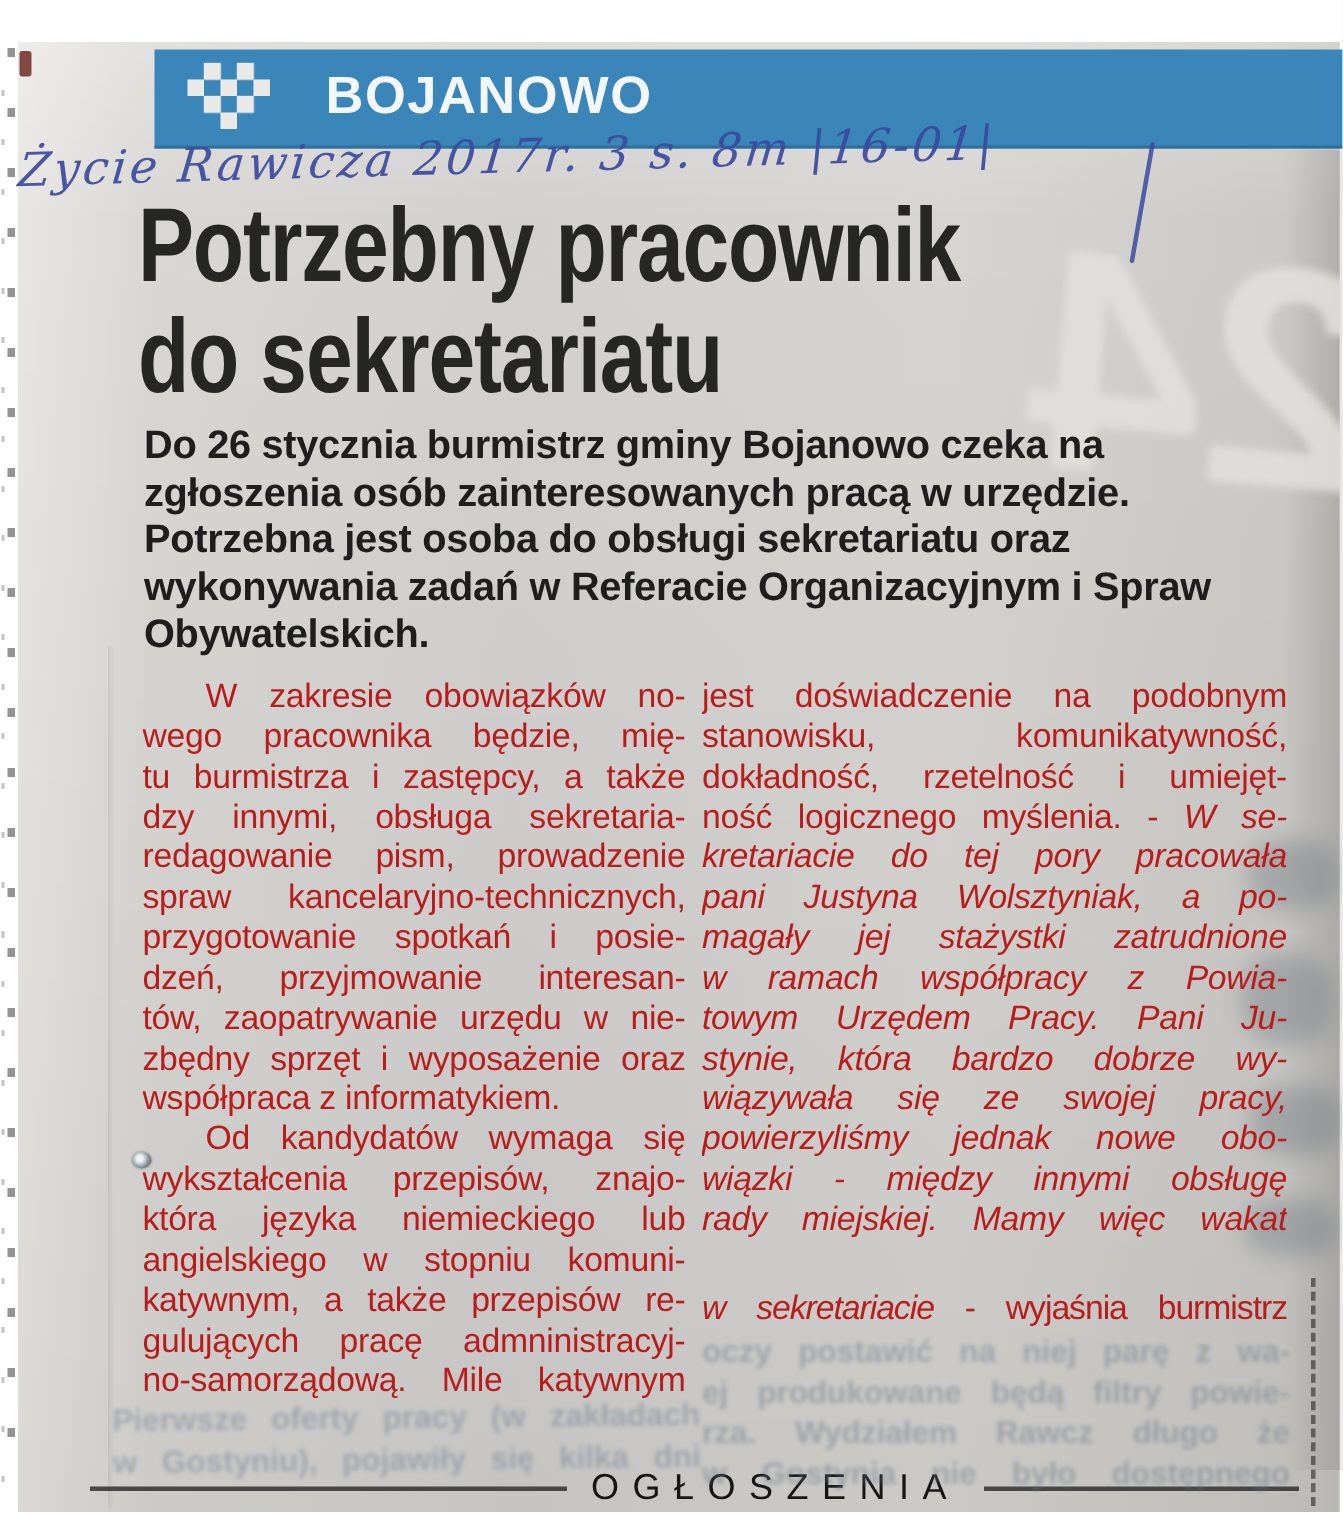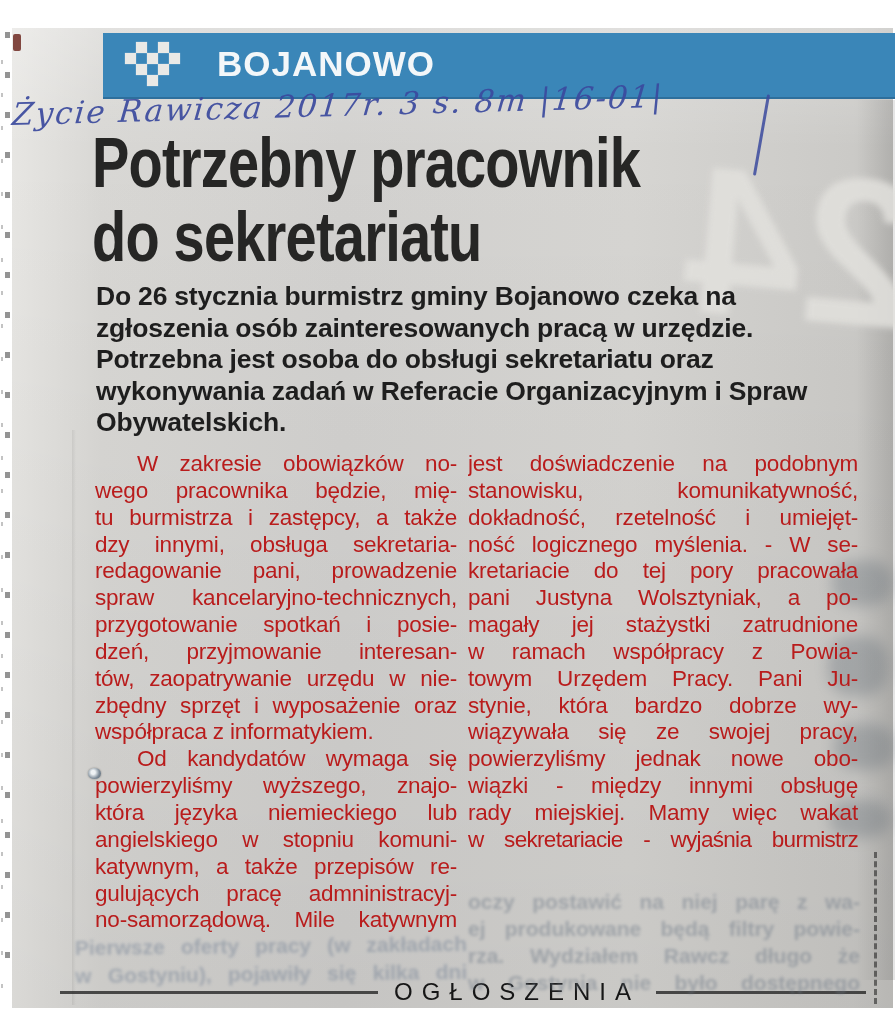--- a/index.html
+++ b/index.html
@@ -54,22 +54,22 @@
   .lead{position:absolute;left:96px;top:281px;width:778px;font-size:26.5px;line-height:31.6px;
          font-weight:bold;color:#1e1e1e;letter-spacing:-.2px;}
   .lead .bline{text-align:left;text-align-last:left;height:31.6px;}
   
   .col{position:absolute;top:451px;font-size:22.5px;line-height:26.85px;color:#b91c1c;letter-spacing:-.2px;}
   .col-left{left:95px;width:362px;}
   .col-right{left:468px;width:390px;}
   .bline{text-align:justify;text-align-last:justify;height:26.85px;overflow:hidden;}
   .bline.ind{text-indent:42px;}
   .bline.nj{text-align:right;text-align-last:left;}
-  .bline.tight{letter-spacing:-.7px;word-spacing:-1px;}
-  .it{}
+  .bline.tight{letter-spacing:-.7px;word-spacing:-1px;margin-top:32px;}
+  .it{font-style:italic;}
   .jm{float:right;font-weight:bold;letter-spacing:0;}
   
   .ghost-24{position:absolute;left:686px;top:148px;font-size:210px;line-height:200px;font-weight:bold;
          color:#e2e1dd;transform:scaleX(-1) rotate(-5deg);filter:blur(3px);opacity:.85;z-index:0;}
   .ghost{position:absolute;filter:blur(1.4px);color:#5f7089;font-weight:bold;z-index:1;}
   .ghost .bline{text-align:justify;text-align-last:justify;}
   .ghost-bl{left:75px;top:932px;width:392px;font-size:21px;line-height:28px;opacity:.38;transform:rotate(-.6deg);}
   .ghost-bl .bline{height:28px;}
   .ghost-br{left:468px;top:888px;width:392px;font-size:21px;line-height:27px;opacity:.45;color:#6d7886;}
   .ghost-br .bline{height:27px;}
@@ -132,29 +132,29 @@
       <div class="bline"><span>Potrzebna jest osoba do obsługi sekretariatu oraz</span></div>
       <div class="bline"><span>wykonywania zadań w Referacie Organizacyjnym i Spraw</span></div>
       <div class="bline"><span>Obywatelskich.</span></div>
     </div>
 
   <div class="col col-left">
       <div class="bline ind"><span>W zakresie obowiązków no-</span></div>
       <div class="bline"><span>wego pracownika będzie, mię-</span></div>
       <div class="bline"><span>tu burmistrza i zastępcy, a także</span></div>
       <div class="bline"><span>dzy innymi, obsługa sekretaria-</span></div>
-      <div class="bline"><span>redagowanie pani, prowadzenie</span></div>
+      <div class="bline"><span>redagowanie pism, prowadzenie</span></div>
       <div class="bline"><span>spraw kancelaryjno-technicznych,</span></div>
       <div class="bline"><span>przygotowanie spotkań i posie-</span></div>
       <div class="bline"><span>dzeń, przyjmowanie interesan-</span></div>
       <div class="bline"><span>tów, zaopatrywanie urzędu w nie-</span></div>
       <div class="bline"><span>zbędny sprzęt i wyposażenie oraz</span></div>
       <div class="bline nj"><span>współpraca z informatykiem.</span></div>
       <div class="bline ind"><span>Od kandydatów wymaga się</span></div>
-      <div class="bline"><span>powierzyliśmy wyższego, znajo-</span></div>
+      <div class="bline"><span>wykształcenia przepisów, znajo-</span></div>
       <div class="bline"><span>która języka niemieckiego lub</span></div>
       <div class="bline"><span>angielskiego w stopniu komuni-</span></div>
       <div class="bline"><span>katywnym, a także przepisów re-</span></div>
       <div class="bline"><span>gulujących pracę admninistracyj-</span></div>
       <div class="bline"><span>no-samorządową. Mile katywnym</span></div>
     </div>
   <div class="col col-right">
       <div class="bline"><span>jest doświadczenie na podobnym</span></div>
       <div class="bline"><span>stanowisku, komunikatywność,</span></div>
       <div class="bline"><span>dokładność, rzetelność i umiejęt-</span></div>

